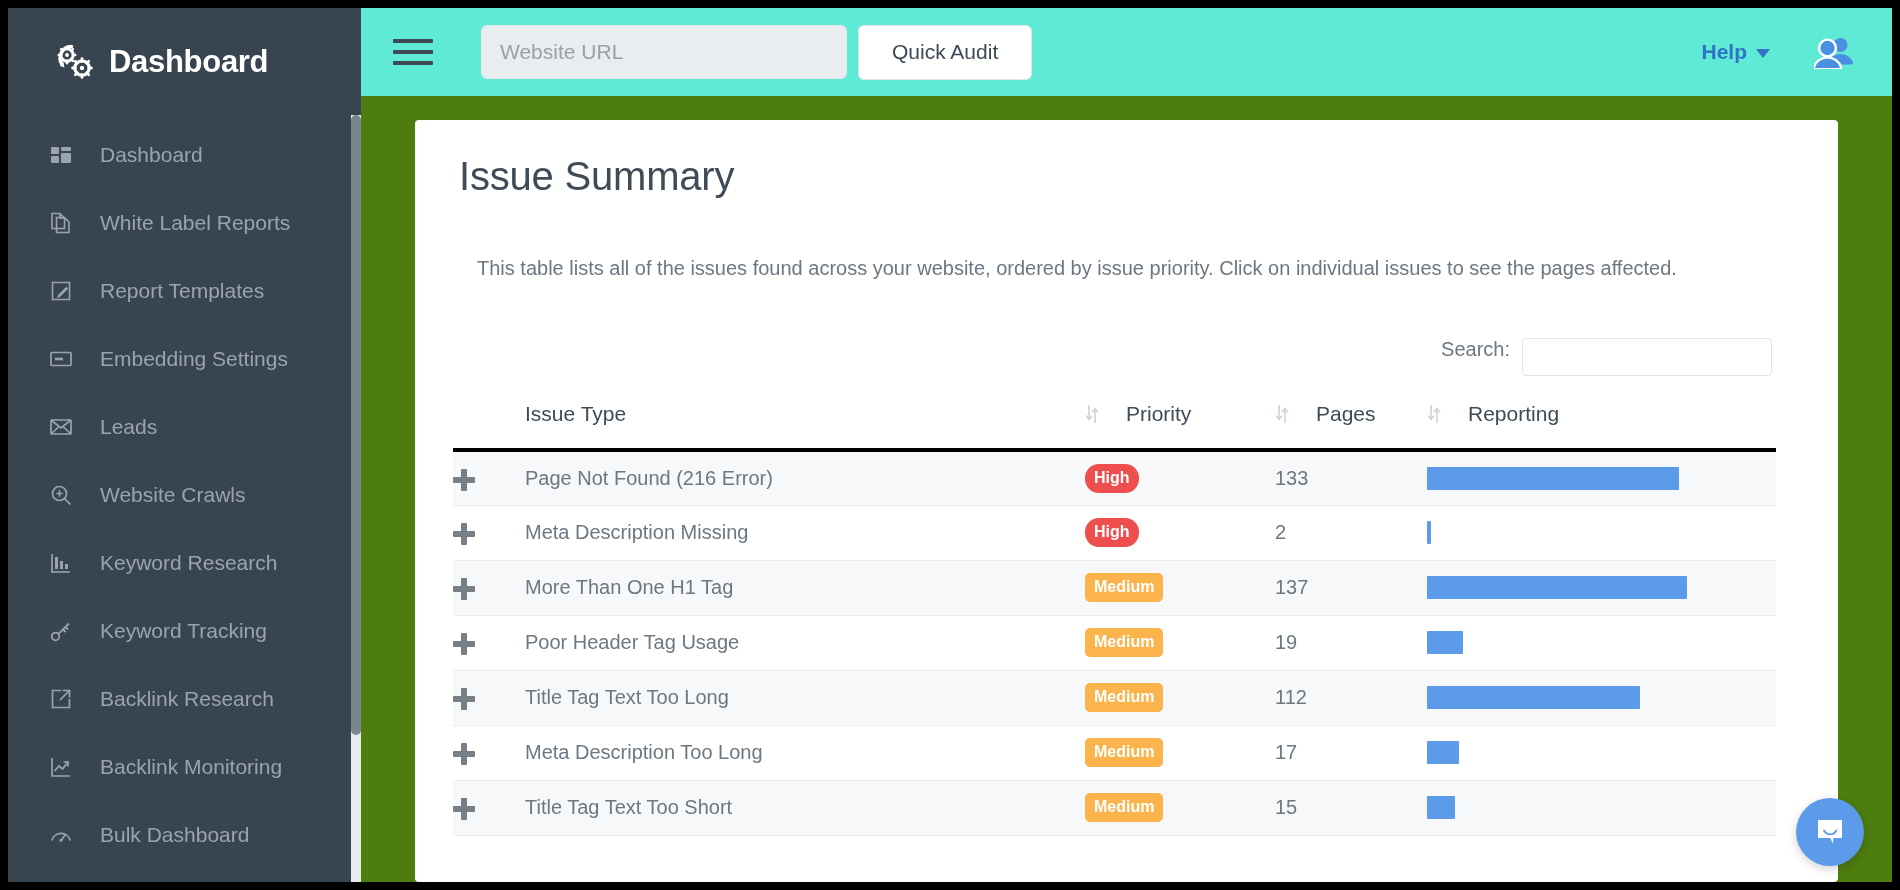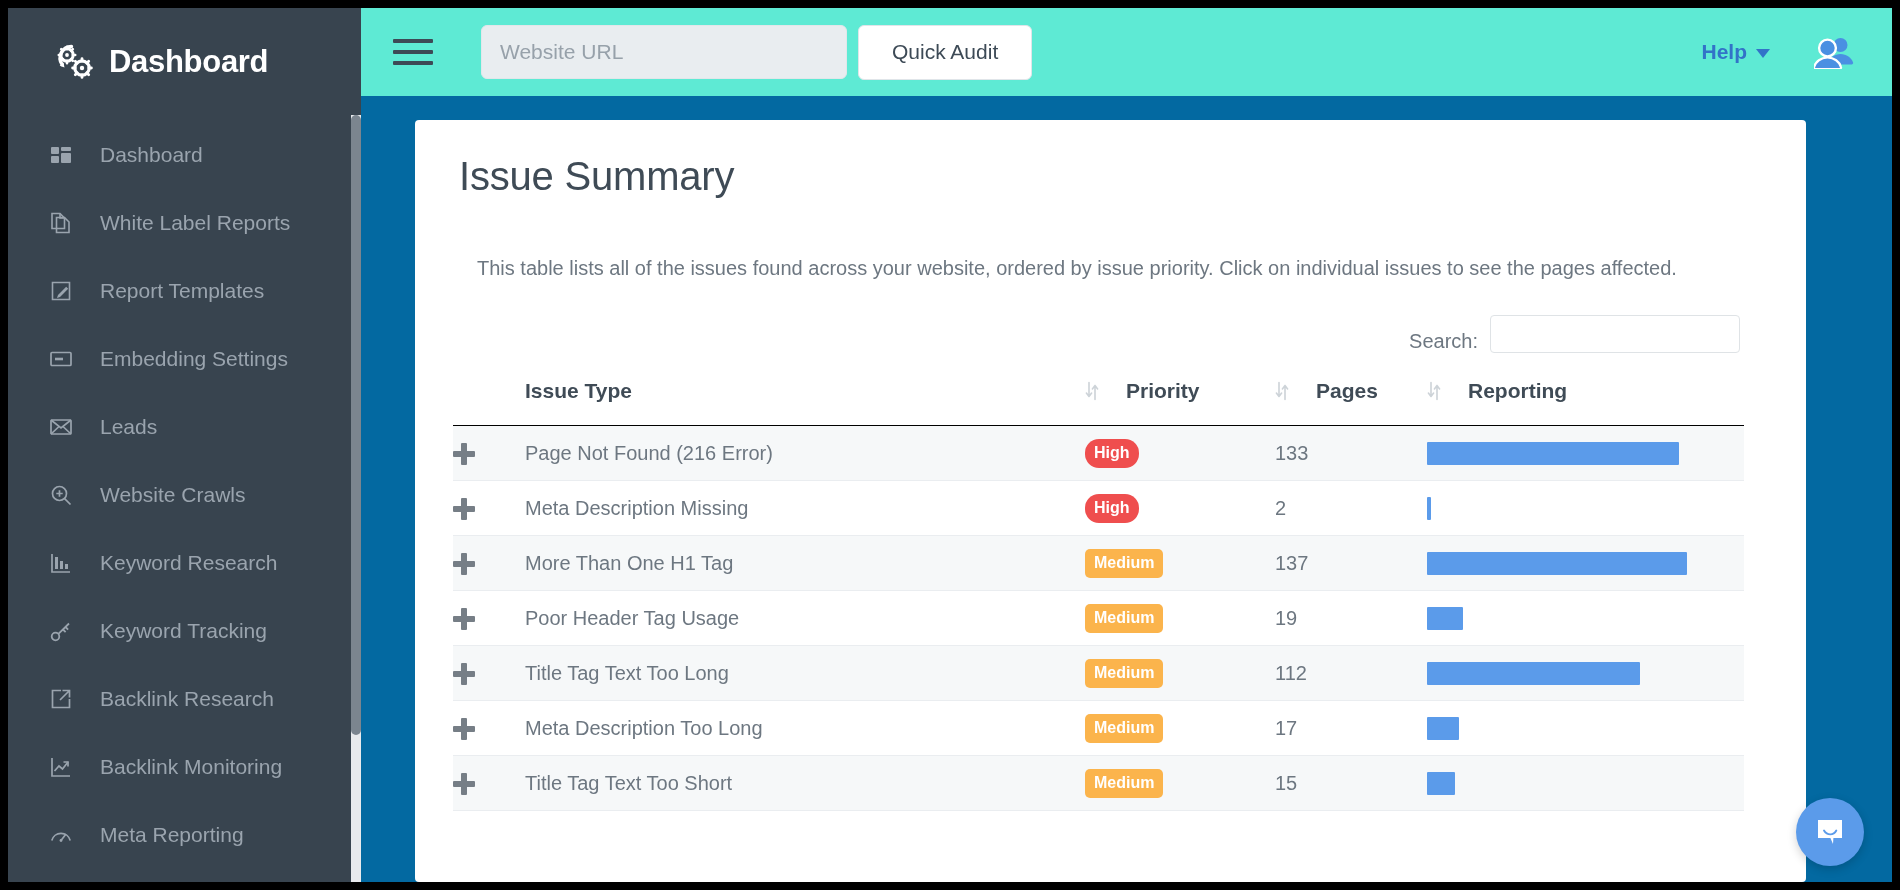--- a/index.html
+++ b/index.html
@@ -156,22 +156,22 @@
     border-right: 7px solid transparent;
     border-top: 9px solid #3273c8;
     margin-top: 3px;
   }
   #users-icon { cursor: pointer; display: flex; align-items: center; }
   #users-icon svg { width: 42px; height: 34px; display: block; }
 
   
   #page-body {
     flex: 1 1 auto;
-    background: #0369a1;
-    padding: 24px 86px 0 54px;
+    background: #4d7c0f;
+    padding: 24px 54px 0 54px;
     overflow: hidden;
     position: relative;
   }
   #content-card {
     background: #ffffff;
     border-radius: 4px;
     height: 100%;
     padding: 34px 62px 0 38px;
     overflow: hidden;
   }
@@ -186,23 +186,23 @@
     margin-top: 55px;
     padding-left: 24px;
     font-size: 20px;
     line-height: 1.42;
     color: #6d7781;
     max-width: 1255px;
   }
 
   
   #search-row {
-    margin-top: 33px;
+    margin-top: 56px;
     display: flex;
-    align-items: flex-end;
+    align-items: flex-start;
     justify-content: flex-end;
     padding-right: 4px;
   }
   #search-label {
     font-size: 20px;
     color: #6d7781;
     margin-right: 12px;
   }
   #search-input {
     width: 250px;
@@ -225,25 +225,25 @@
   }
   #issue-table col.c-plus  { width: 72px; }
   #issue-table col.c-type  { width: 560px; }
   #issue-table col.c-prio  { width: 190px; }
   #issue-table col.c-pages { width: 152px; }
   #issue-table col.c-freq  { width: auto; }
 
   #issue-table thead th {
     text-align: left;
     font-size: 21px;
-    font-weight: 700;
+    font-weight: 400;
     color: #3f4b56;
     padding: 0 0 22px 0;
     vertical-align: bottom;
-    border-bottom: 1px solid #000000;
+    border-bottom: 4px solid #000000;
   }
   .th-inner { display: flex; align-items: center; gap: 27px; }
   .sort-ico {
     flex: 0 0 14px;
     width: 14px; height: 20px;
     position: relative;
     opacity: 1;
     cursor: pointer;
   }
   .sort-ico svg { width: 14px; height: 20px; display: block; }
@@ -441,21 +441,21 @@
       </div>
 
       <div class="nav-item">
         <span class="nav-ico">
           <svg viewBox="0 0 24 24" fill="none" stroke="currentColor" stroke-width="1.7">
               <path d="M2.8 17.5a9.5 9.5 0 0 1 18.4 0"></path>
               <path d="M12 17.5l5-6.5"></path>
               <circle cx="12" cy="17.5" r="1.4" fill="currentColor" stroke="none"></circle>
             </svg>
         </span>
-        <span>Meta Reporting</span>
+        <span>Bulk Dashboard</span>
       </div>
 
     </nav>
 
     <div id="sidebar-scrollbar">
       <div class="thumb"></div>
     </div>
   </aside>
 
   <div id="right">

